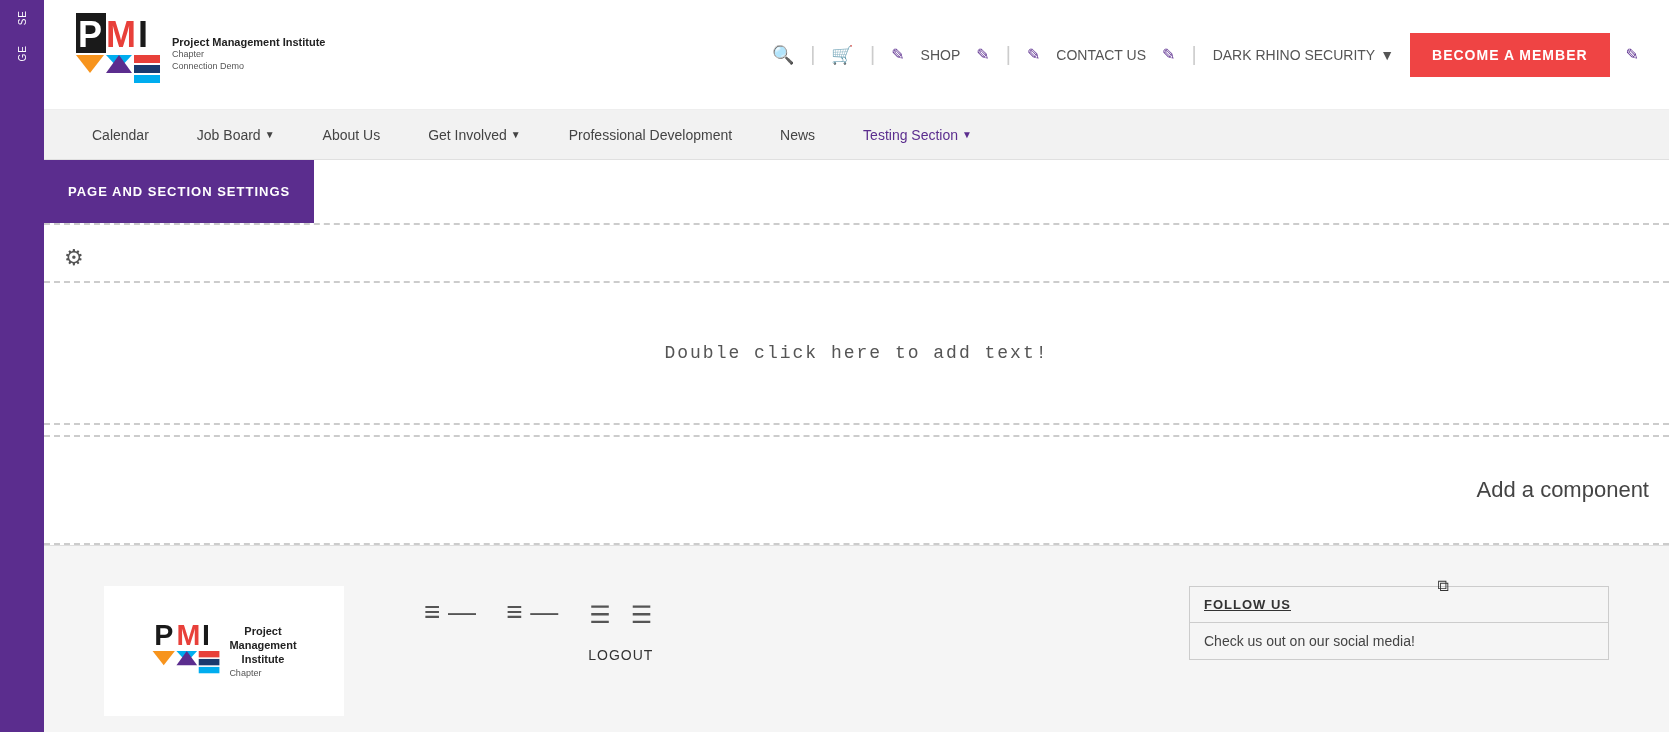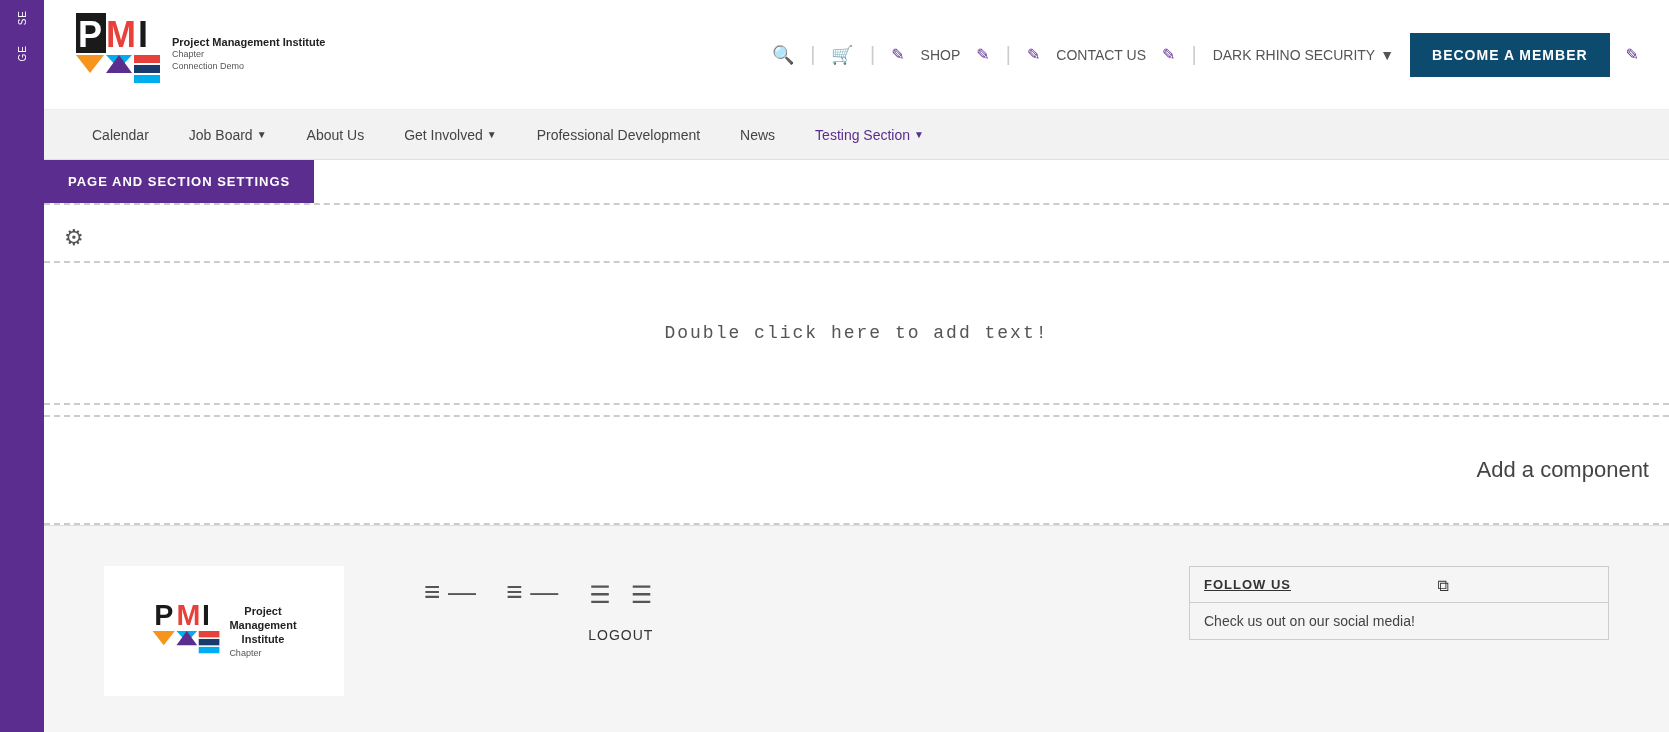--- a/index.html
+++ b/index.html
@@ -70,38 +70,38 @@
       text-decoration: none;
       display: flex;
       align-items: center;
       gap: 5px;
     }
     .pencil-icon {
       color: #5b2d8e;
       font-size: 16px;
     }
     .become-member-btn {
-      background: #0c4a6e;
+      background: #ef4444;
       color: white;
       border: none;
       padding: 14px 22px;
       font-size: 14px;
       font-weight: bold;
       letter-spacing: 1px;
       cursor: pointer;
       text-transform: uppercase;
     }
 
     
     .navbar {
       background: #f2f2f2;
       padding: 0 30px;
       display: flex;
       align-items: center;
-      gap: 4px;
+      gap: 12px;
       min-height: 50px;
       border-bottom: 1px solid #e0e0e0;
     }
     .nav-item {
       color: #444;
       font-size: 14px;
       padding: 14px 18px;
       cursor: pointer;
       text-decoration: none;
       display: flex;
@@ -116,21 +116,21 @@
       color: #5b2d8e;
     }
 
     
     .section-settings-bar {
       background: #5b2d8e;
       color: white;
       font-size: 13px;
       font-weight: bold;
       letter-spacing: 1px;
-      padding: 14px 24px;
+      padding: 24px 24px;
       display: inline-block;
       text-transform: uppercase;
       cursor: pointer;
     }
 
     
     .content-area {
       padding: 10px 0;
       border-bottom: 2px dashed #ccc;
     }

